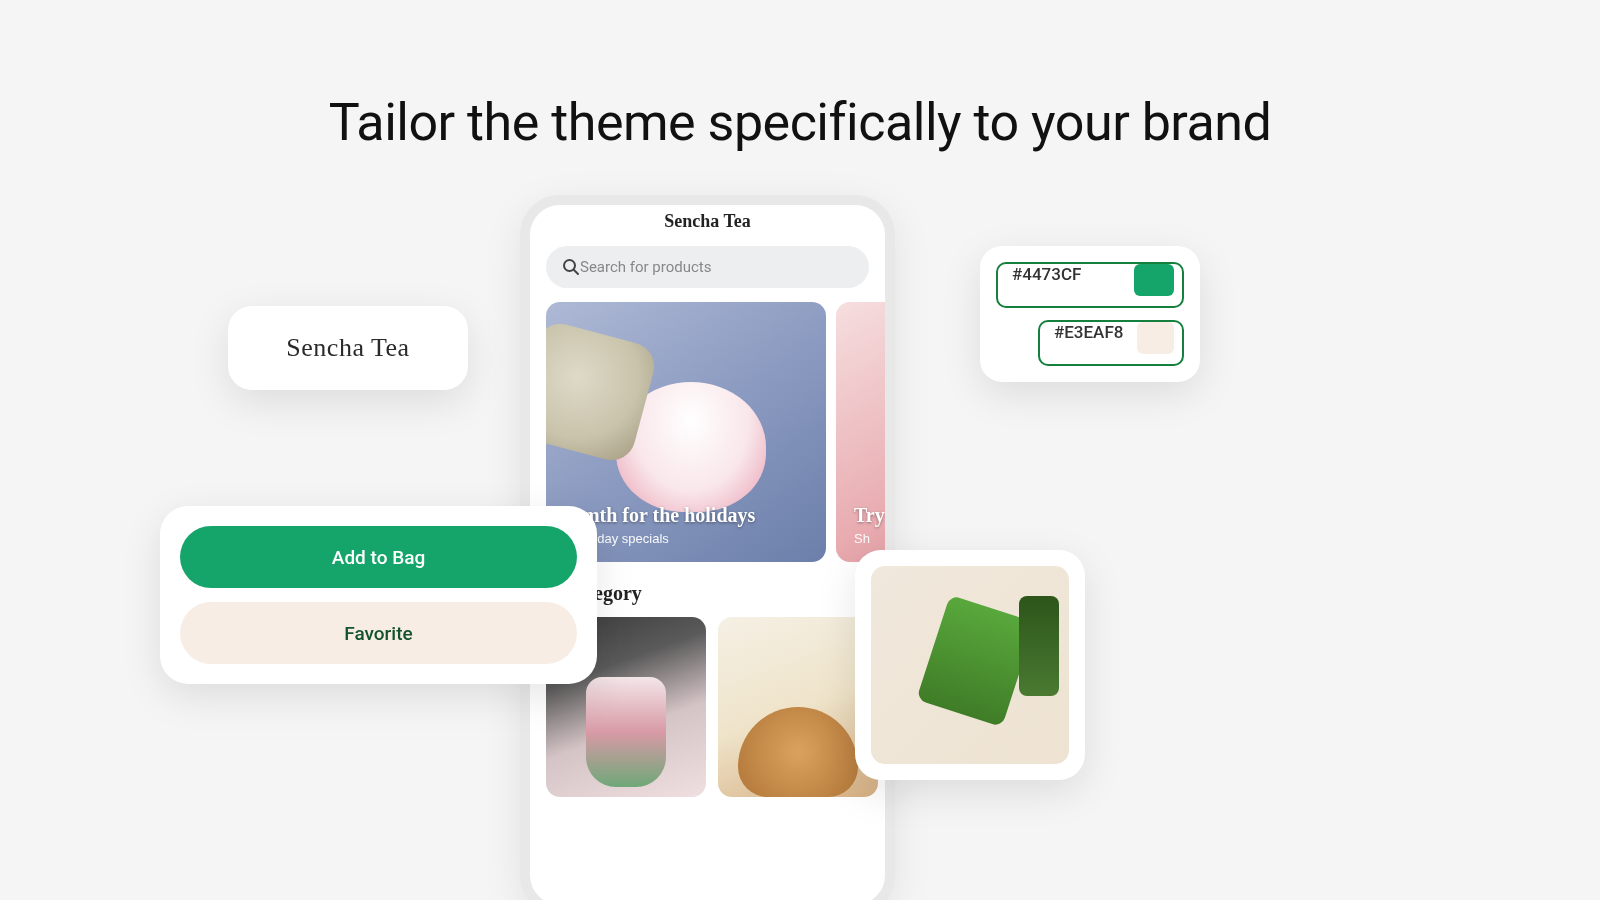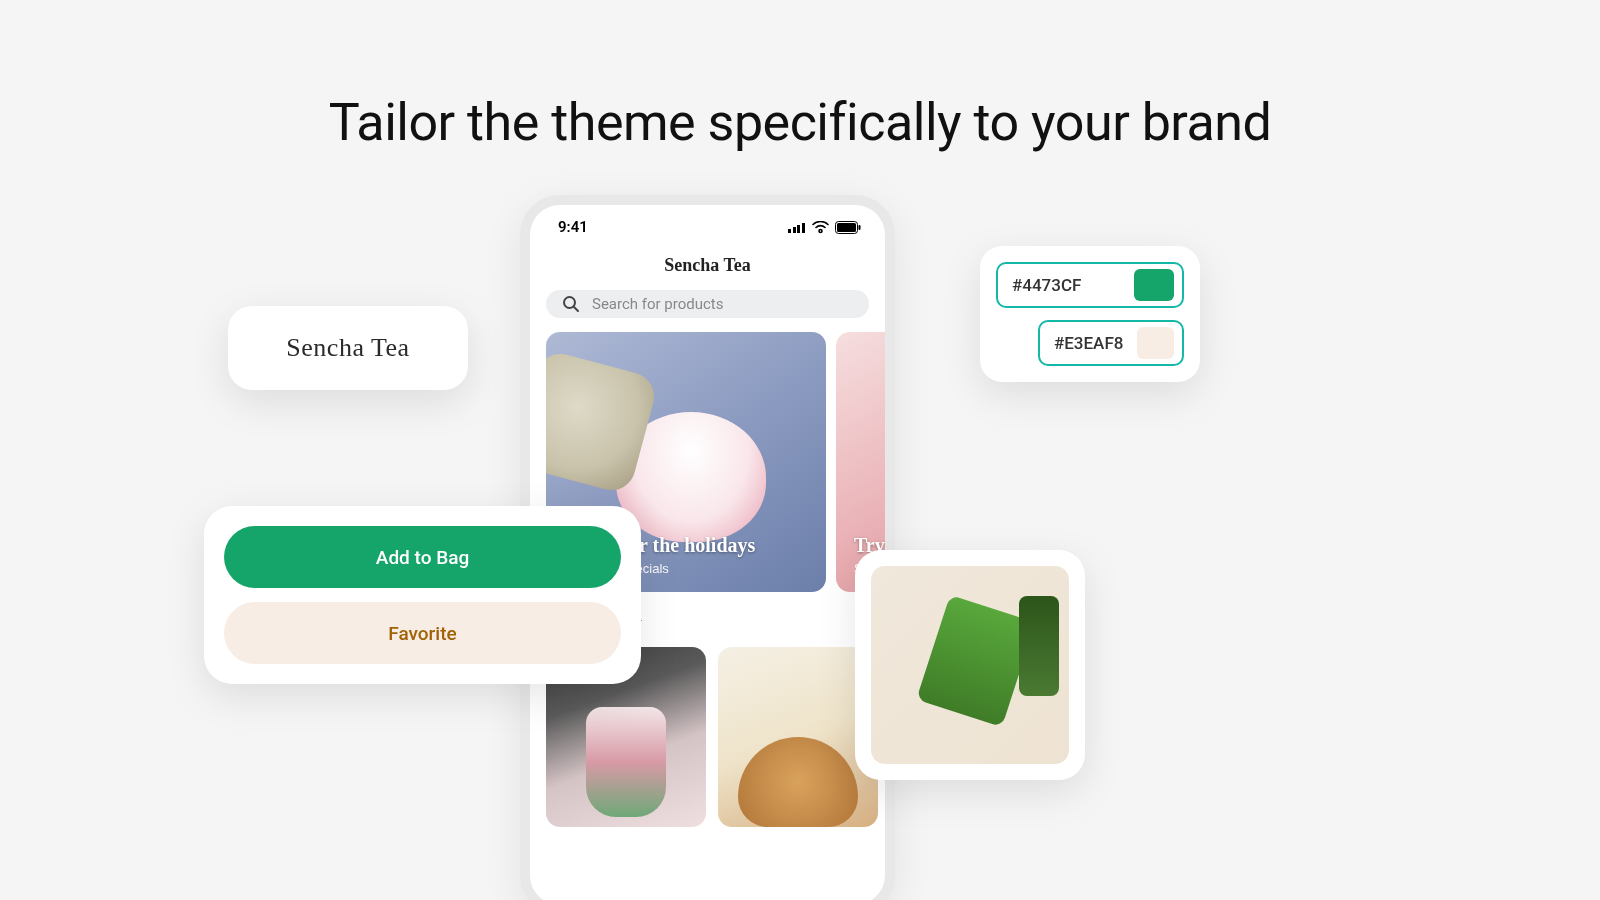--- a/index.html
+++ b/index.html
@@ -51,25 +51,24 @@
       font-family: Georgia, "Times New Roman", serif;
       font-size: 18px;
       font-weight: 600;
       color: #222;
       padding: 6px 0 14px;
     }
     .search {
       margin: 0 16px 14px;
       background: #eceef0;
       border-radius: 24px;
-      height: 28px;
+      height: 42px;
       display: flex;
       align-items: center;
       padding: 1px 16px;
-      gap: 12px;
     }
     .search .placeholder { color: #888; font-size: 15px; }
     .hero-row { display: flex; gap: 10px; padding: 0 16px; }
     .hero-card {
       width: 280px; height: 260px;
       border-radius: 14px;
       position: relative;
       overflow: hidden;
       flex-shrink: 0;
       color: #fff;
@@ -142,46 +141,45 @@
       font-size: 26px;
       font-weight: 500;
       letter-spacing: 0.5px;
       color: #2a2a2a;
     }
     .buttons-card {
       left: 160px; top: 506px;
       width: 437px;
       padding: 20px;
       border-radius: 28px;
-      margin-left: 44px;
     }
     .btn {
       height: 62px;
       border-radius: 32px;
       display: flex;
       align-items: center;
       justify-content: center;
       font-size: 19px;
       font-weight: 500;
     }
     .btn.primary { background: #15a56a; color: #fff; margin-bottom: 14px; }
-    .btn.secondary { background: #f7ede4; color: #a16207; }
+    .btn.secondary { background: #f7ede4; color: #14532d; }
 
     .colors-card {
       left: 980px; top: 246px;
       width: 220px;
       padding: 16px;
       border-radius: 22px;
     }
     .color-row {
       display: flex;
-      align-items: center;
+      align-items: flex-start;
       gap: 14px;
       height: 46px;
-      border: 2px solid #14b8a6;
+      border: 2px solid #15803d;
       border-radius: 10px;
       padding: 0 8px 0 14px;
       font-size: 17px;
       font-weight: 500;
       color: #333;
     }
     .color-row + .color-row { margin-top: 12px; margin-left: 42px; }
     .color-row .label { flex: 1; }
     .swatch { width: 40px; height: 32px; border-radius: 6px; }
     .swatch.green { background: #15a56a; }
@@ -221,39 +219,20 @@
     .sig span { width: 3px; background: #000; }
     .sig span:nth-child(1){height:4px;} .sig span:nth-child(2){height:6px;}
     .sig span:nth-child(3){height:8px;} .sig span:nth-child(4){height:10px;}
   </style>
 </head>
 <body>
 
 <div class="headline">Tailor the theme specifically to your brand</div>
 
 <div class="phone">
-  <div class="status-bar">
-    <span class="time">9:41</span>
-    <span class="icons">
-      <span class="sig">
-          <span></span>
-          <span></span>
-          <span></span>
-          <span></span>
-        </span>
-      <svg width="17" height="13" viewBox="0 0 17 13">
-          <path d="M8.5 11.5a1.5 1.5 0 100-3 1.5 1.5 0 000 3zM4 6.5c2.5-2.5 6.5-2.5 9 0M1 3.5c4-4 11-4 15 0" stroke="#000" stroke-width="1.6" fill="none" stroke-linecap="round"></path>
-        </svg>
-      <svg width="26" height="13" viewBox="0 0 26 13">
-          <rect x="0.5" y="0.5" width="22" height="12" rx="3" stroke="#000" fill="none"></rect>
-          <rect x="2" y="2" width="19" height="9" rx="1.5" fill="#000"></rect>
-          <rect x="23.5" y="4" width="2" height="5" rx="1" fill="#000"></rect>
-        </svg>
-    </span>
-  </div>
   <div class="app-title">Sencha Tea</div>
   <div class="search">
     <svg width="18" height="18" viewBox="0 0 18 18">
         <circle cx="7.5" cy="7.5" r="5.5" stroke="#444" stroke-width="2" fill="none"></circle>
         <line x1="12" y1="12" x2="16" y2="16" stroke="#444" stroke-width="2" stroke-linecap="round"></line>
       </svg>
     <span class="placeholder">Search for products</span>
   </div>
   <div class="hero-row">
     <div class="hero-card blue">

